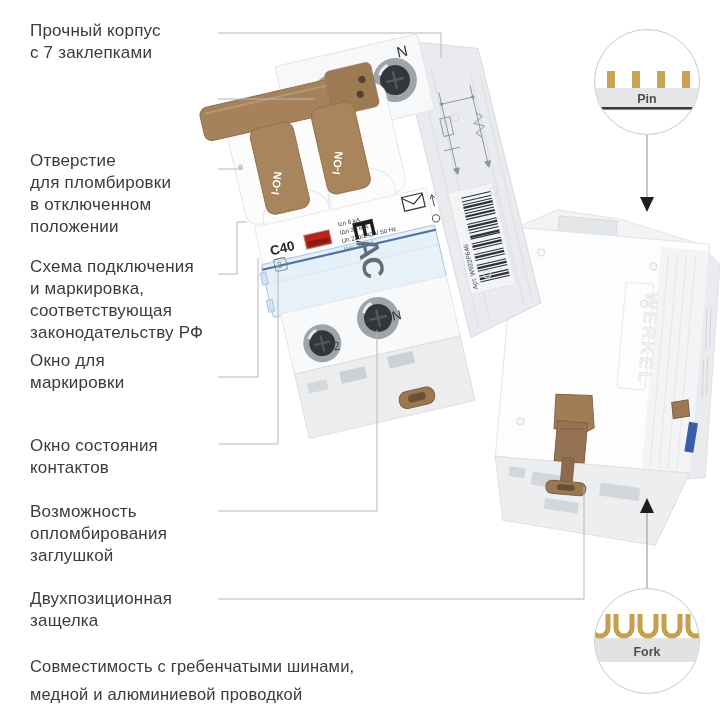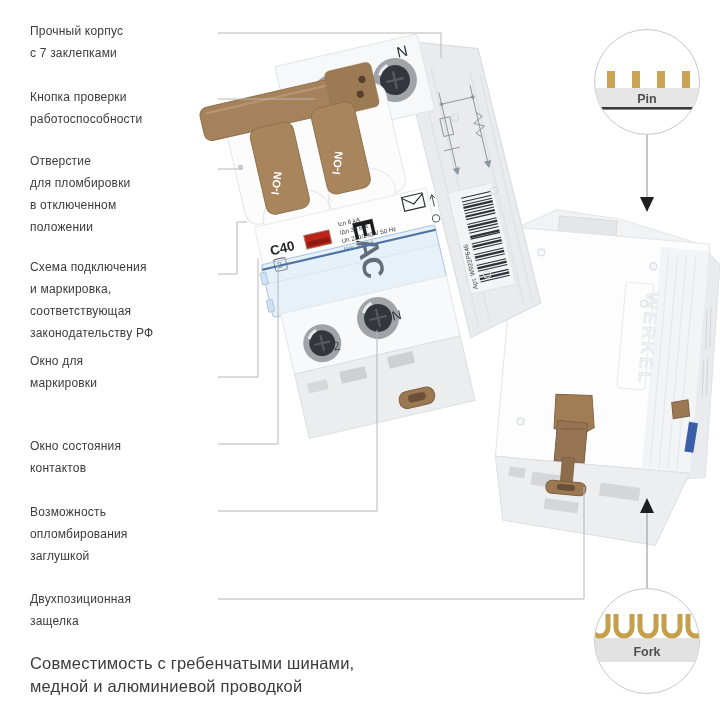--- a/index.html
+++ b/index.html
@@ -1,21 +1,21 @@
 <!DOCTYPE html>
 <html><head>
 <meta charset="utf-8">
 <style>
   html,body{margin:0;padding:0;background:#fff;}
   .canvas{position:relative;width:720px;height:720px;background:#ffffff;overflow:hidden;
           font-family:"Liberation Sans", sans-serif;}
   svg.scene{position:absolute;left:0;top:0;width:720px;height:720px;}
-  .label{position:absolute;left:30px;white-space:pre-line;font-size:12px;line-height:22px;
+  .label{position:absolute;left:30px;white-space:pre-line;font-size:17px;line-height:22px;
          color:#3b3b3e;letter-spacing:.2px;}
-  .footer-label{position:absolute;left:30px;white-space:pre-line;font-size:16.5px;line-height:23px;
+  .footer-label{position:absolute;left:30px;white-space:pre-line;font-size:16.5px;line-height:28px;
          color:#3b3b3e;letter-spacing:.2px;}
 </style>
 </head>
 <body>
 
 <div class="canvas">
 
 <svg class="scene" viewBox="0 0 720 720">
 
   <g transform="rotate(5 600 350)">
@@ -261,22 +261,20 @@
       </g>
       <text x="647" y="656" text-anchor="middle" font-size="12.5" font-weight="bold" fill="#4e4e4e">Fork</text>
     </g>
     <line x1="647" y1="588" x2="647" y2="513" stroke="#8f8f8f" stroke-width="1"></line>
     <polygon points="640,513 654,513 647,498" fill="#1f1f1f"></polygon>
   </g>
 </svg>
 
   <div class="label" style="top:20px">Прочный корпус
 с 7 заклепками</div>
-  <div class="label" style="top:86px">Кнопка проверки
-работоспособности</div>
   <div class="label" style="top:256px">Схема подключения
 и маркировка,
 соответствующая
 законодательству РФ</div>
   <div class="label" style="top:150px">Отверстие
 для пломбировки
 в отключенном
 положении</div>
   <div class="label" style="top:350px">Окно для
 маркировки</div>

